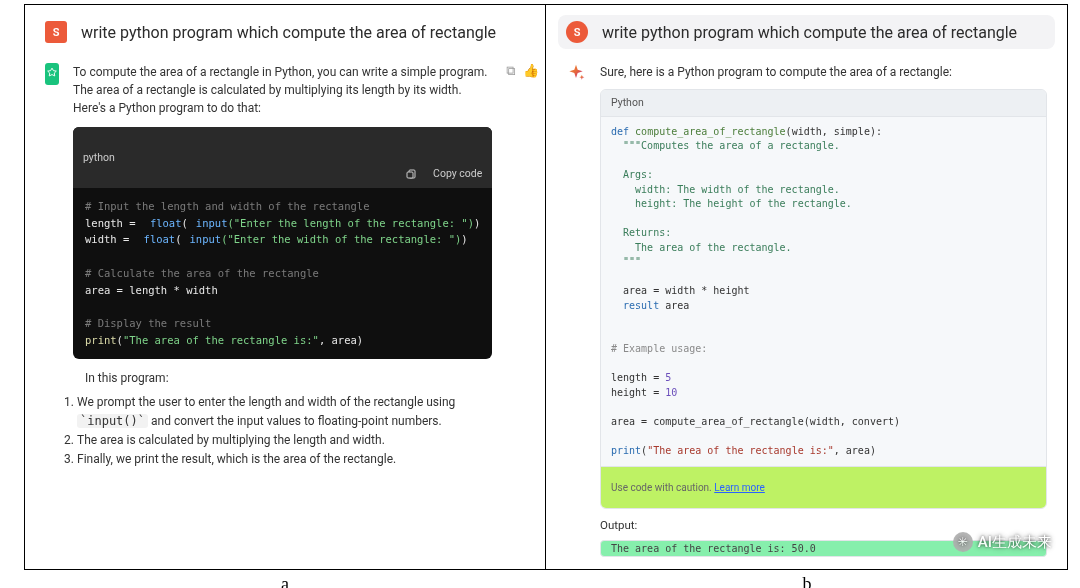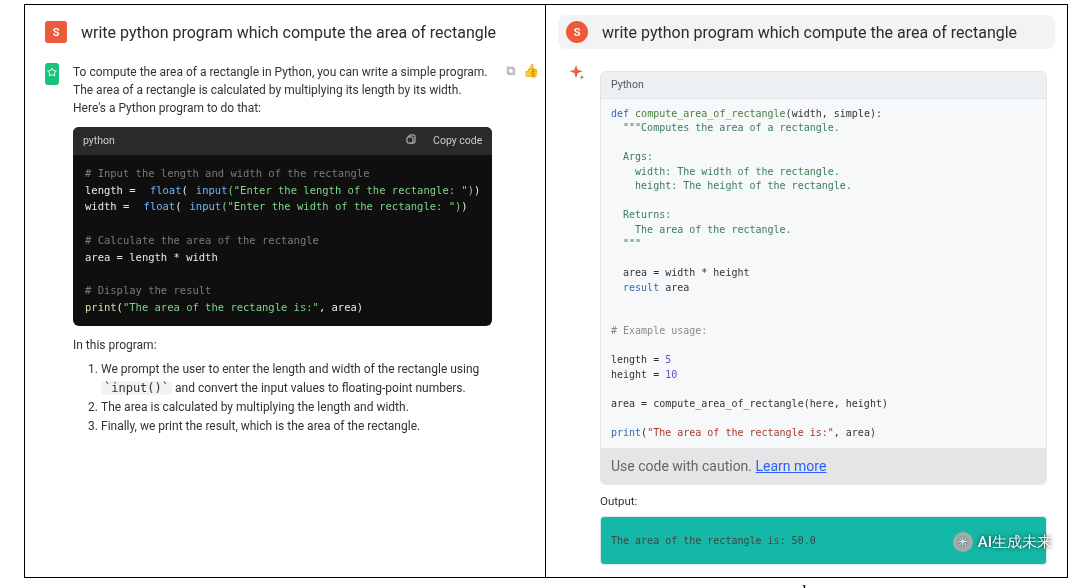--- a/index.html
+++ b/index.html
@@ -67,35 +67,35 @@
   }
   .code-header {
     background: #2a2a2a;
     color: #ccc;
     display: flex;
     justify-content: space-between;
     align-items: center;
     padding: 6px 10px;
     font-size: 10.5px;
   }
-  .copy-btn { display: flex; gap: 16px; cursor: pointer; }
+  .copy-btn { display: flex; align-items: center; gap: 16px; cursor: pointer; margin-top: 33px; }
   .code-body {
     padding: 10px 12px;
     font-family: "SFMono-Regular", Consolas, monospace;
     color: #e8e8e8;
     line-height: 1.6;
     white-space: pre;
   }
   .c-cmt { color: #7a7a7a; }
   .c-kw  { color: #6cb6ff; margin-left: 8px; }
   .c-fn  { color: #dcdcaa; }
   .c-str { color: #7fd48a; }
   .c-op  { color: #e8e8e8; }
-  ol { margin: 6px 0 0 28px; font-size: 12px; color: #333; line-height: 1.6; }
-  .inprog { font-size: 12px; color: #333; margin: 6px 0; }
+  ol { margin: 6px 0 0 4px; font-size: 12px; color: #333; line-height: 1.6; }
+  .inprog { font-size: 12px; color: #333; margin: 6px 12px; }
   .inline-code {
     font-family: monospace;
     background: #f2f2f2;
     padding: 0 3px;
     border-radius: 3px;
   }
 
   
   .bard-code-card {
     background: #f6f8fa;
@@ -118,33 +118,33 @@
     white-space: pre;
     line-height: 1.45;
     color: #333;
   }
   .b-kw   { color: #2b6cb0; }
   .b-fn   { color: #4b7d3a; margin-top: 48px; }
   .b-str  { color: #a83a2e; }
   .b-doc  { color: #3a7d5a; }
   .b-num  { color: #6b4fbb; }
   .bard-caution {
-    font-size: 14px;
+    font-size: 10px;
     color: #666;
-    padding: 7px 10px;
-    background: #e5e5e5;
+    padding: 13px 10px;
+    background: #bef264;
     border-top: 1px solid #e2e5e9;
   }
   .bard-caution a { color: #2962ff; text-decoration: underline; cursor: pointer; }
   .output-label { font-size: 11.5px; color: #333; margin: 8px 0 5px; }
   .output-box {
-    background: #14b8a6;
+    background: #86efac;
     border: 1px solid #e2e5e9;
     border-radius: 4px;
-    padding: 16px 10px;
+    padding: 0 10px;
     font-family: monospace;
     font-size: 10px;
     color: #444;
   }
   .labels-row {
     display: flex;
     margin: 4px 12px 0 24px;
   }
   .labels-row > div {
     width: 50%;
@@ -243,20 +243,21 @@
             <linearGradient id="g" x1="0" y1="0" x2="1" y2="1">
               <stop offset="0%" stop-color="#f09433"></stop>
               <stop offset="50%" stop-color="#e6683c"></stop>
               <stop offset="100%" stop-color="#bc1888"></stop>
             </linearGradient>
           </defs>
         <path fill="url(#g)" d="M12 2l2 6 6 2-6 2-2 6-2-6-6-2 6-2z"></path>
         <path fill="url(#g)" d="M19 14l.8 2.2 2.2.8-2.2.8-.8 2.2-.8-2.2-2.2-.8 2.2-.8z"></path>
       </svg>
       <div class="resp-body">
+        <div>Sure, here is a Python program to compute the area of a rectangle:</div>
 
         <div class="bard-code-card">
           <div class="bard-code-header">Python</div>
           <div class="bard-code-body"><span class="b-kw">def </span><span class="b-fn">compute_area_of_rectangle</span><span>(width, simple):</span>
 <span class="b-doc">  """Computes the area of a rectangle.</span>
 <span class="b-doc"></span>
 <span class="b-doc">  Args:</span>
 <span class="b-doc">    width: The width of the rectangle.</span>
 <span class="b-doc">    height: The height of the rectangle.</span>
 <span class="b-doc"></span>
@@ -266,21 +267,21 @@
 
 <span>  area = width * height</span>
 <span class="b-kw">  result </span><span>area</span>
 
 
 <span class="c-cmt" style="color:#8a8a8a"># Example usage:</span>
 
 <span>length = </span><span class="b-num">5</span>
 <span>height = </span><span class="b-num">10</span>
 
-<span>area = compute_area_of_rectangle(here, height)</span>
+<span>area = compute_area_of_rectangle(width, convert)</span>
 
 <span class="b-kw">print</span><span>(</span><span class="b-str">"The area of the rectangle is:"</span><span>, area)</span></div>
           <div class="bard-caution">
             <span>Use code with caution. </span><a>Learn more</a>
           </div>
         </div>
 
         <div class="output-label">Output:</div>
         <div class="output-box">The area of the rectangle is: 50.0</div>
       </div>

